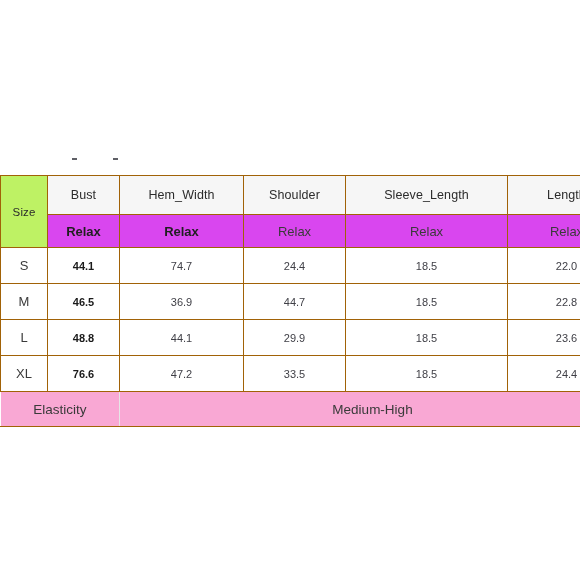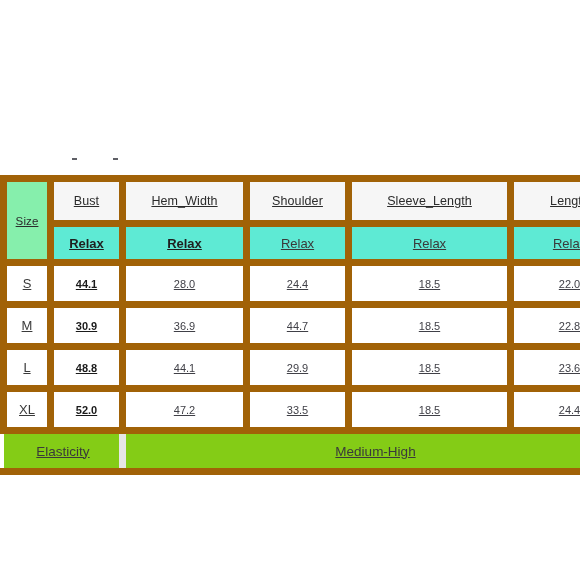--- a/index.html
+++ b/index.html
@@ -43,54 +43,53 @@
     overflow: hidden;
   }
   table.size-chart {
     border-collapse: collapse;
     table-layout: fixed;
     width: 625px;       
     background: #ffffff;
   }
   table.size-chart th,
   table.size-chart td {
-    border: 7px solid #a16207;
+    border: 1px solid #a16207;
     text-align: center;
     vertical-align: middle;
     padding: 0;
     font-weight: normal;
-    text-decoration: underline;
   }
 
   
   col.c-size   { width: 47px;  }
   col.c-bust   { width: 72px;  }
   col.c-hem    { width: 124px; }
   col.c-shld   { width: 102px; }
   col.c-slv    { width: 162px; }
   col.c-len    { width: 118px; }
 
   
   .hdr-main th {
     background: #f6f6f6;
     height: 38px;
     font-size: 12.5px;
     font-weight: bold;
     color: #2b2b2b;
     letter-spacing: 0.1px;
   }
   th.size-cell {
-    background: #86efac;
+    background: #bef264;
     font-size: 11.5px;
     font-weight: bold;
   }
 
   
   .hdr-sub td {
-    background: #5eead4;
+    background: #d946ef;
     height: 32px;
     font-size: 13px;
     color: #3a3a3a;
   }
   .hdr-sub td.sub-bust {
     font-weight: bold;
     color: #1f1f1f;
   }
 
   
@@ -107,21 +106,21 @@
   .data-row td.col-bust {
     font-weight: bold;
     color: #1a1a1a;
   }
 
   
   .foot-row td {
     height: 34px;
     font-size: 13.5px;
     color: #3a3a3a;
-    background: #84cc16;
+    background: #f9a8d4;
     border-left-color: transparent;
     border-right-color: transparent;
   }
   .foot-row td.foot-label {
     border-left-color: transparent;
     border-right-color: #e6e6e6;
   }
   .foot-row td.foot-value {
     border-right-color: transparent;
   }
@@ -160,44 +159,44 @@
         <td>Relax</td>
         <td>Relax</td>
         <td>Relax</td>
       </tr>
     </thead>
 
     <tbody>
       <tr class="data-row">
         <td class="col-size">S</td>
         <td class="col-bust">44.1</td>
-        <td>28.0</td>
+        <td>74.7</td>
         <td>24.4</td>
         <td>18.5</td>
         <td>22.0</td>
       </tr>
       <tr class="data-row">
         <td class="col-size">M</td>
-        <td class="col-bust">30.9</td>
+        <td class="col-bust">46.5</td>
         <td>36.9</td>
         <td>44.7</td>
         <td>18.5</td>
         <td>22.8</td>
       </tr>
       <tr class="data-row">
         <td class="col-size">L</td>
         <td class="col-bust">48.8</td>
         <td>44.1</td>
         <td>29.9</td>
         <td>18.5</td>
         <td>23.6</td>
       </tr>
       <tr class="data-row">
         <td class="col-size">XL</td>
-        <td class="col-bust">52.0</td>
+        <td class="col-bust">76.6</td>
         <td>47.2</td>
         <td>33.5</td>
         <td>18.5</td>
         <td>24.4</td>
       </tr>
 
       <tr class="foot-row">
         <td class="foot-label" colspan="2">Elasticity</td>
         <td class="foot-value" colspan="4">Medium-High</td>
       </tr>

